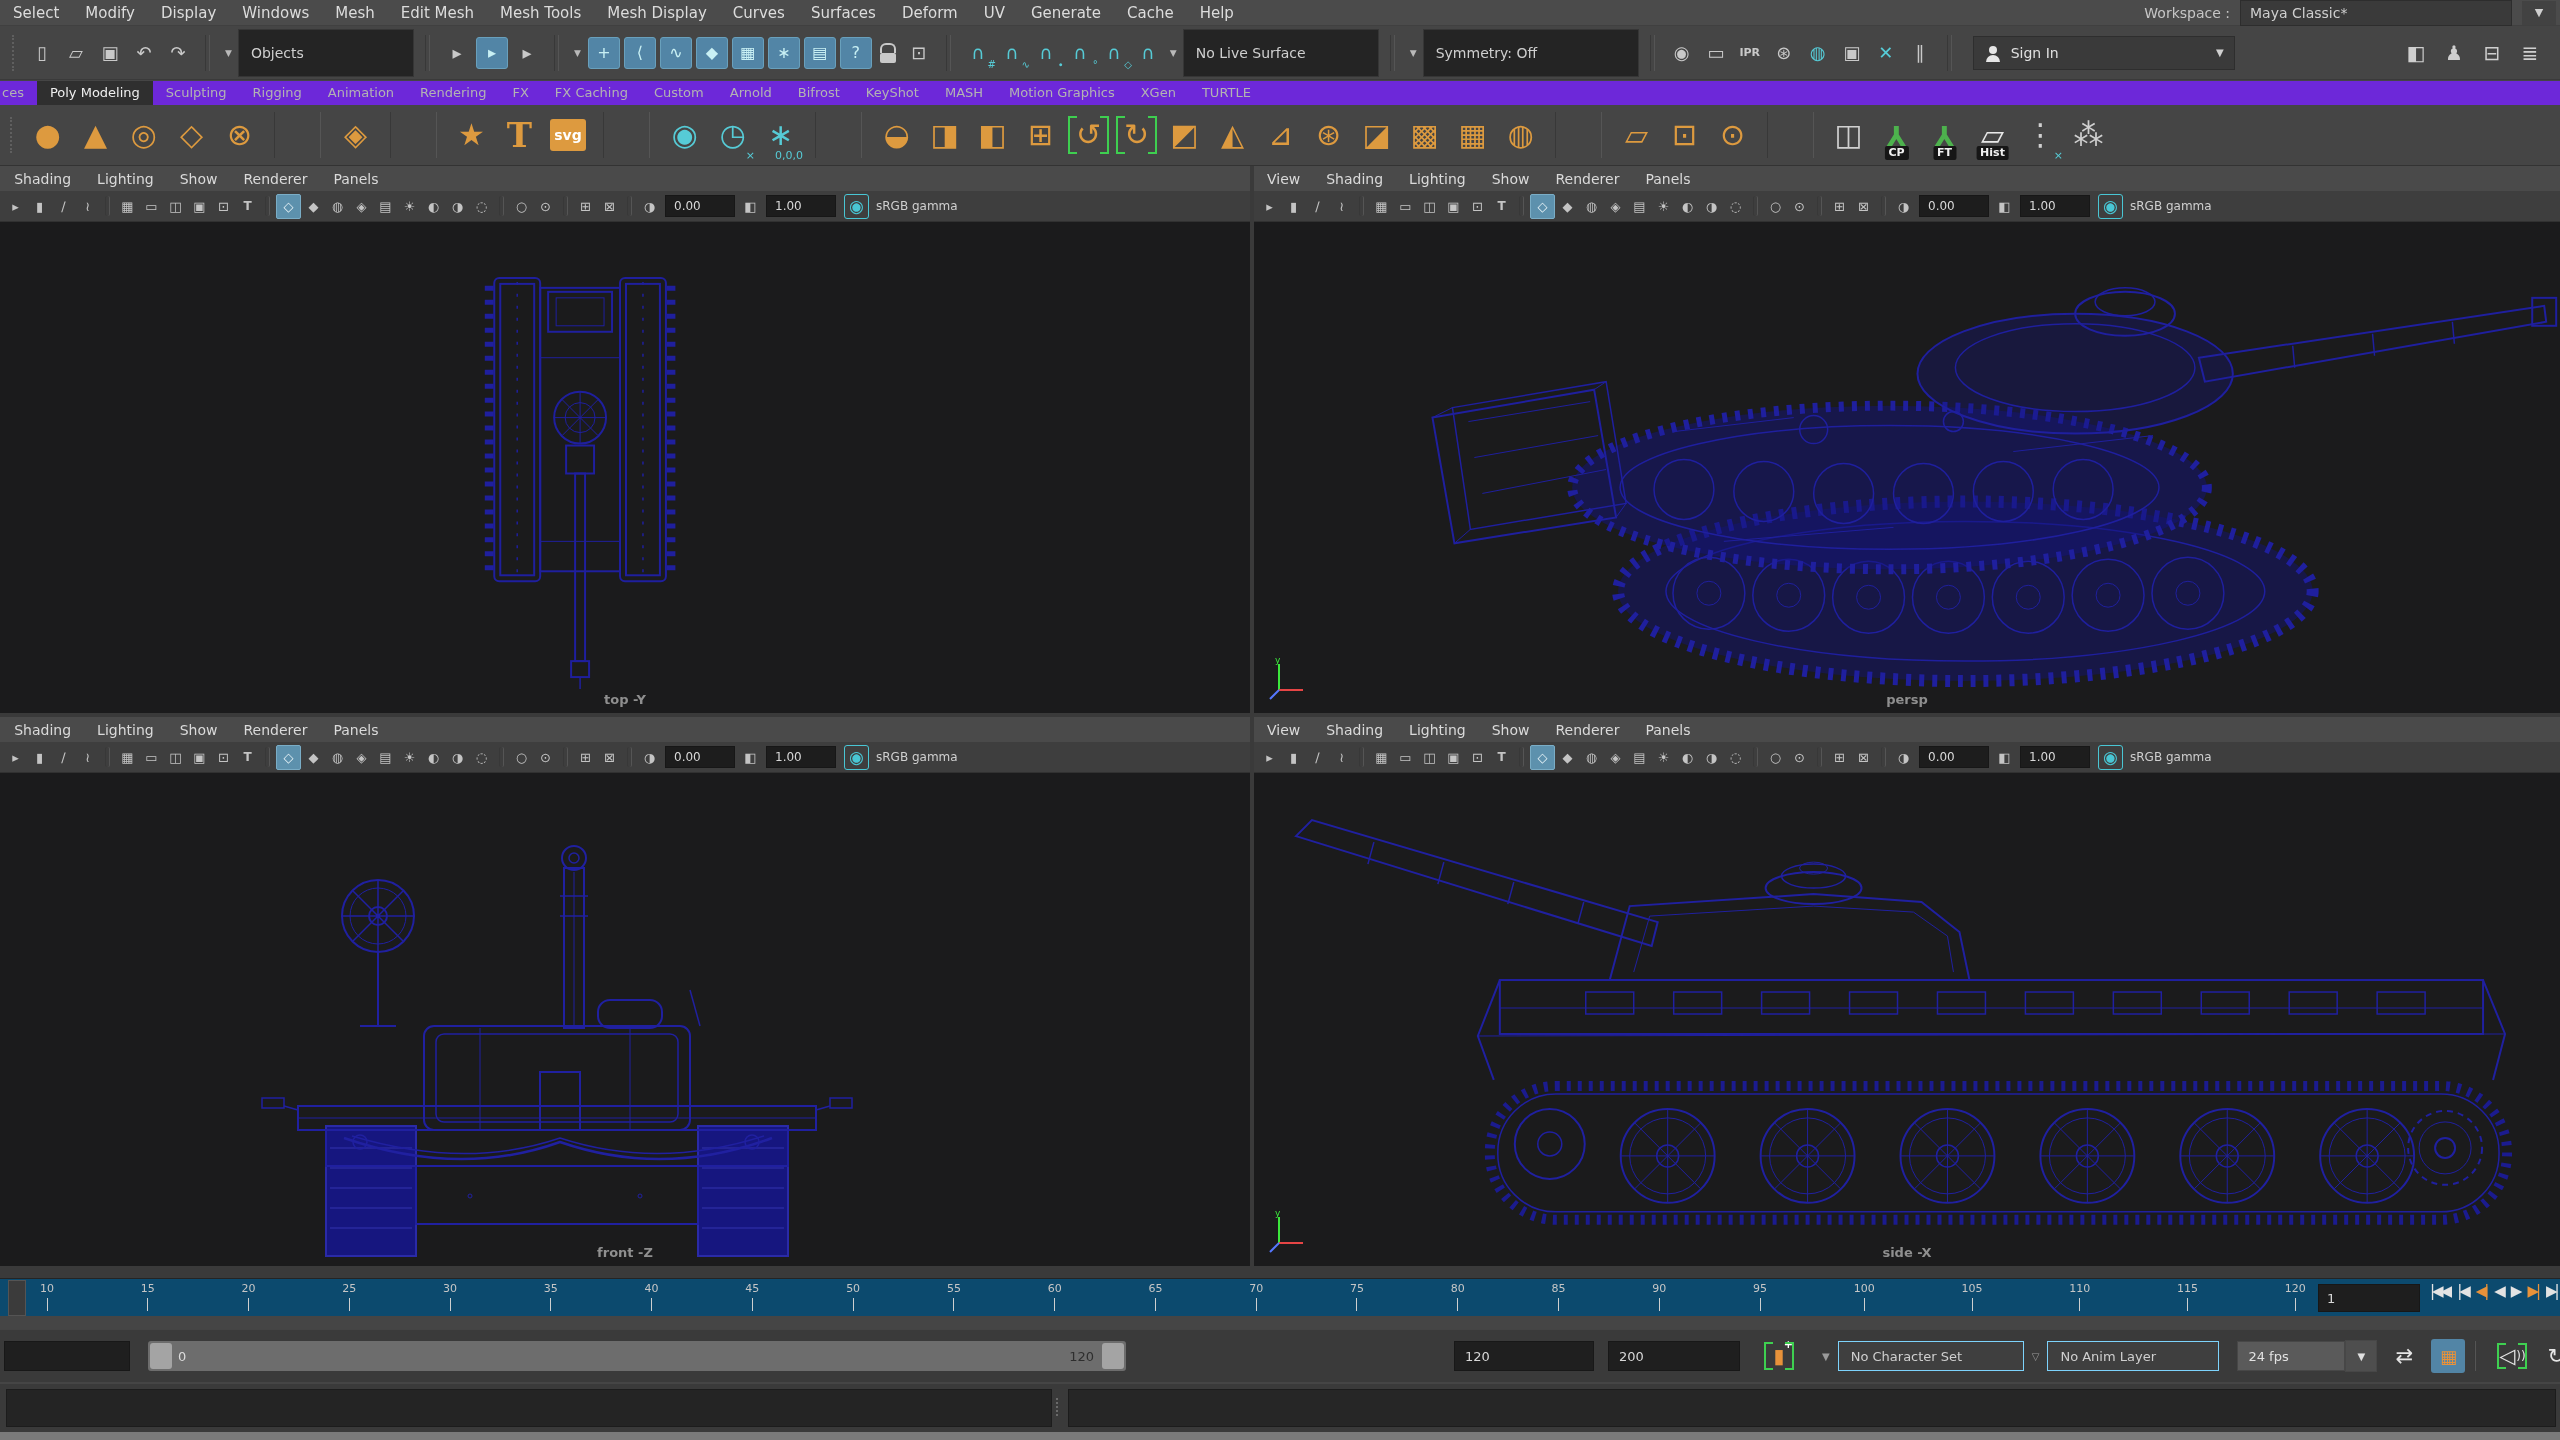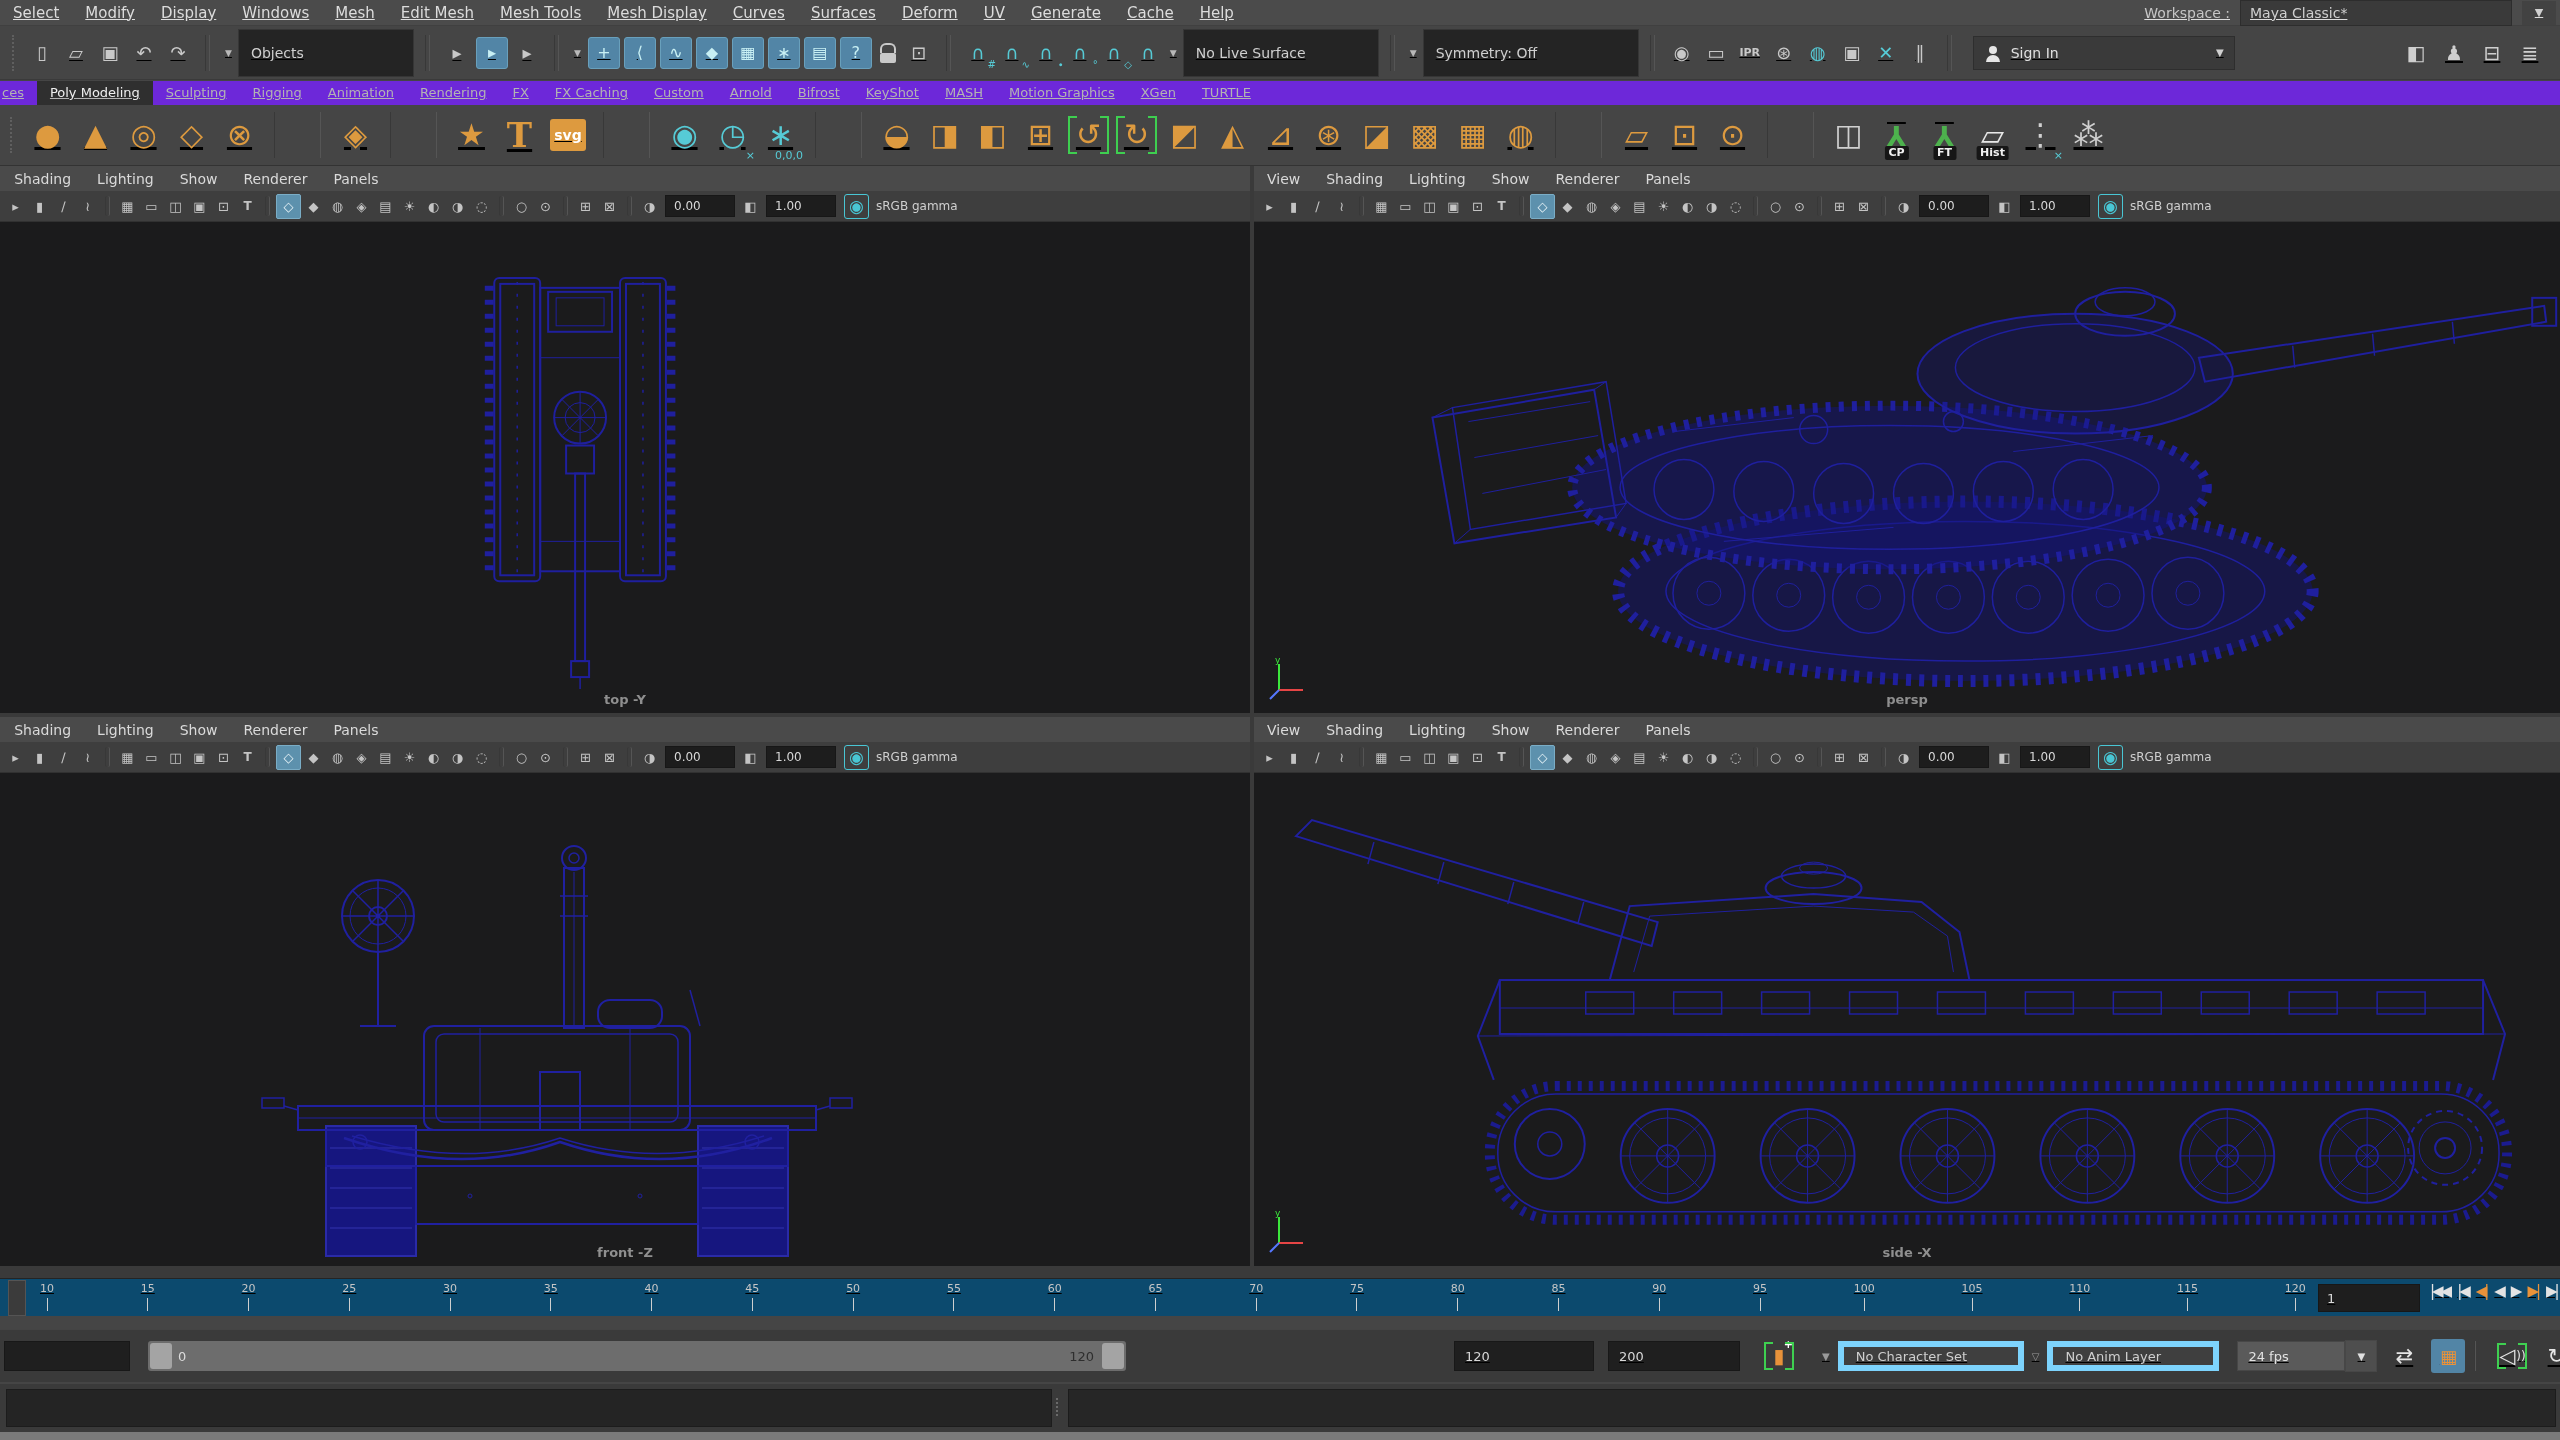--- a/index.html
+++ b/index.html
@@ -1,21 +1,21 @@
 <!DOCTYPE html>
 <html><head>
 <meta charset="utf-8">
 <style>
   html,body{margin:0;padding:0;}
   body{
     width:2560px;height:1440px;position:relative;overflow:hidden;
     background:#454545;font-family:"DejaVu Sans","Liberation Sans",sans-serif;
     -webkit-font-smoothing:antialiased;
   }
-  .row{position:absolute;left:0;width:2560px;box-sizing:border-box;text-decoration:underline;}
+  .row{position:absolute;left:0;width:2560px;box-sizing:border-box;}
   .host{display:contents;}
   
   .menubar{top:0;height:26px;background:#4b4b4b;display:flex;align-items:center;font-size:15px;color:#dcdcdc;border-bottom:1px solid #404040;}
   .menu-item{padding:0 13px;height:100%;display:flex;align-items:center;cursor:default;white-space:nowrap;}
   .workspace{margin-left:auto;display:flex;align-items:center;gap:10px;padding-right:4px;color:#c6c6c6;font-size:14px;}
   .ws-select{width:252px;height:24px;background:#3a3a3a;border:1px solid #2d2d2d;display:flex;align-items:center;padding:0 9px;color:#cfcfcf;font-size:14px;}
   .ws-arrowbox{width:34px;height:24px;display:flex;align-items:center;justify-content:center;color:#d0d0d0;font-size:11px;background:#424242;}
   
   .statusline{top:26px;height:54px;background:#454545;border-bottom:1px solid #3a3a3a;display:flex;align-items:center;padding:0 6px;gap:2px;}
   .icon{width:32px;height:32px;display:flex;align-items:center;justify-content:center;color:#c9c9c9;font-size:18px;position:relative;border-radius:3px;flex:0 0 auto;}
@@ -97,21 +97,21 @@
   .f-animstart{width:126px;margin-left:4px;}
   .rslider{width:978px;height:30px;background:#6d6d6d;border-radius:3px;margin-left:18px;position:relative;display:flex;align-items:center;justify-content:space-between;flex:0 0 auto;}
   .rhandle{width:22px;height:26px;background:#a4a4a4;border-radius:3px;margin:0 2px;}
   .rlabel-start{position:absolute;left:30px;color:#dcdcdc;font-size:13px;}
   .rlabel-end{position:absolute;right:32px;color:#2e2e2e;font-size:13px;}
   .f-pbend{width:140px;margin-left:328px;}
   .f-animend{width:132px;margin-left:14px;}
   .keybtn{width:34px;height:36px;position:relative;display:flex;align-items:center;justify-content:center;margin-left:22px;flex:0 0 auto;}
   .keybtn .g{color:#e8923a;font-size:20px;}
   .keybtn .plus{position:absolute;top:0;right:3px;color:#fff;font-size:11px;font-weight:bold;}
-  .selbox{background:#3f3f3f;border:6px solid #7dd3fc;height:30px;display:flex;align-items:center;color:#cfcfcf;font-size:13px;padding:0 12px;box-sizing:border-box;white-space:nowrap;flex:0 0 auto;}
+  .selbox{background:#3f3f3f;border:1px solid #7dd3fc;height:30px;display:flex;align-items:center;color:#cfcfcf;font-size:13px;padding:0 12px;box-sizing:border-box;white-space:nowrap;flex:0 0 auto;}
   .cs-arrow{color:#9a9a9a;font-size:10px;margin:0 8px;}
   .fpsbox{background:#5a5a5a;border:1px solid #474747;height:30px;width:108px;display:flex;align-items:center;color:#e2e2e2;font-size:13px;padding:0 10px;box-sizing:border-box;margin-left:18px;flex:0 0 auto;}
   .fps-arrow{width:30px;height:30px;background:#4e4e4e;border:1px solid #474747;display:flex;align-items:center;justify-content:center;color:#e0e0e0;font-size:10px;flex:0 0 auto;}
   .animicon{width:34px;height:34px;display:flex;align-items:center;justify-content:center;color:#e4e4e4;font-size:21px;position:relative;margin-left:10px;flex:0 0 auto;}
   .animicon[data-blue="true"]{background:#5285a6;border-radius:3px;color:#e8923a;font-size:18px;}
   .speaker{display:flex;align-items:center;justify-content:center;}
   .speaker .waves{font-size:12px;margin-left:1px;color:#e4e4e4;}
   
   .cmdline{top:1384px;height:48px;background:#3a3a3a;}
   .cmd-input{position:absolute;left:6px;top:5px;width:1044px;height:36px;background:#242424;border:1px solid #1c1c1c;}

